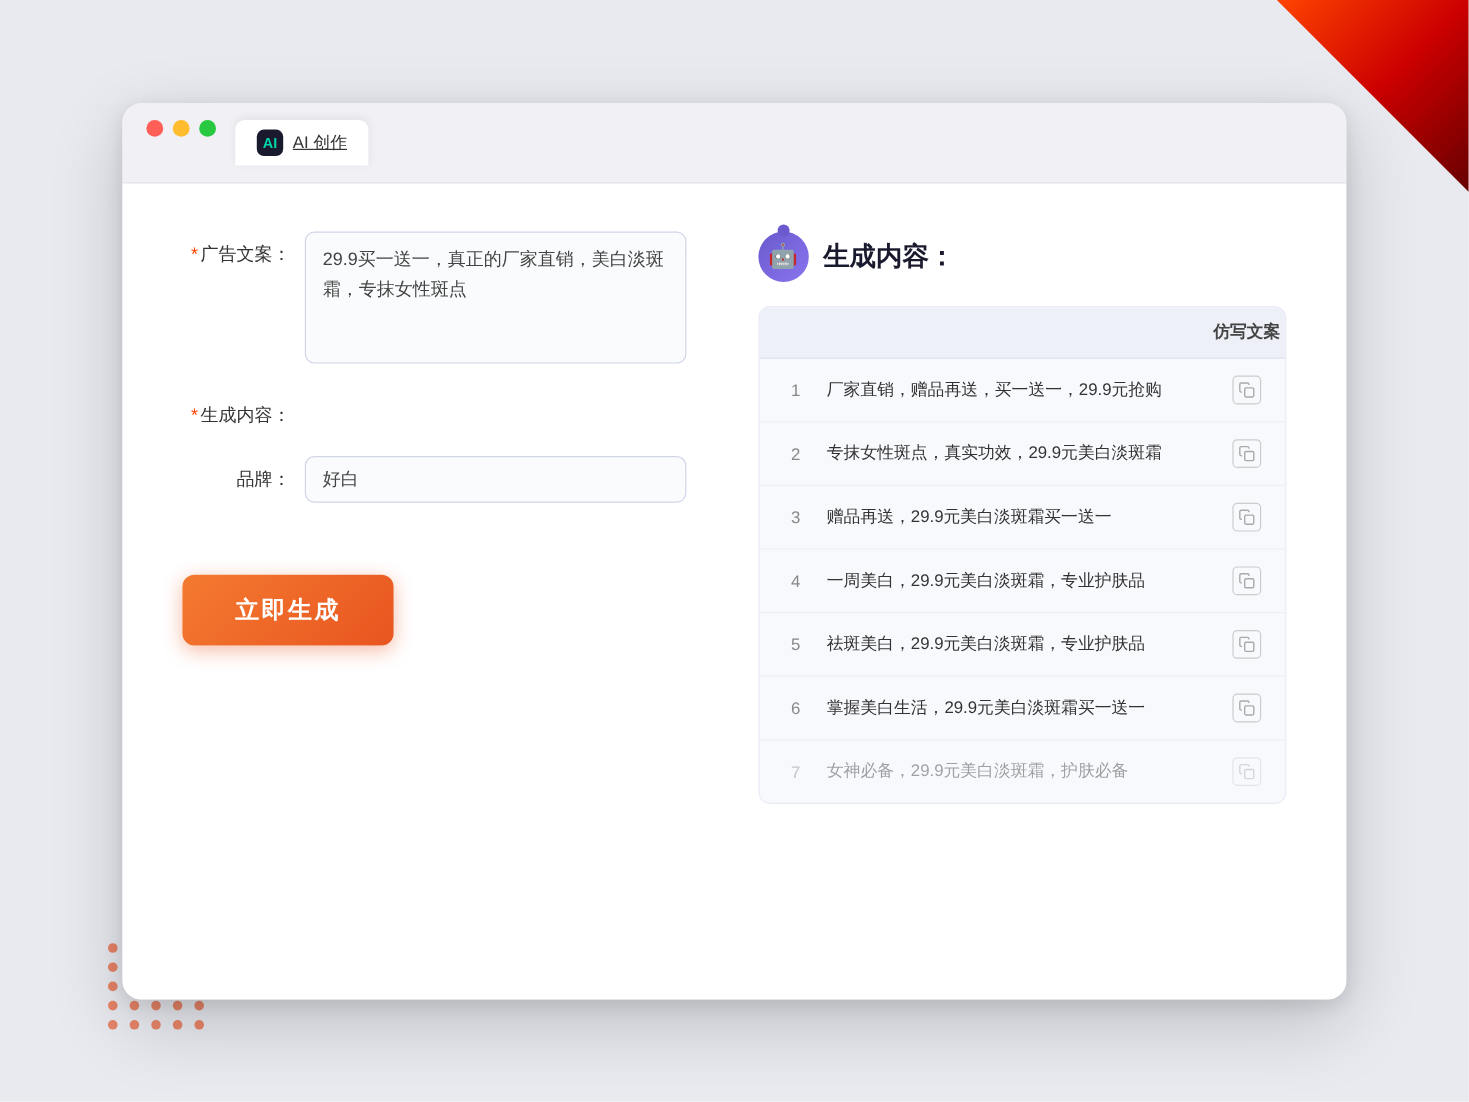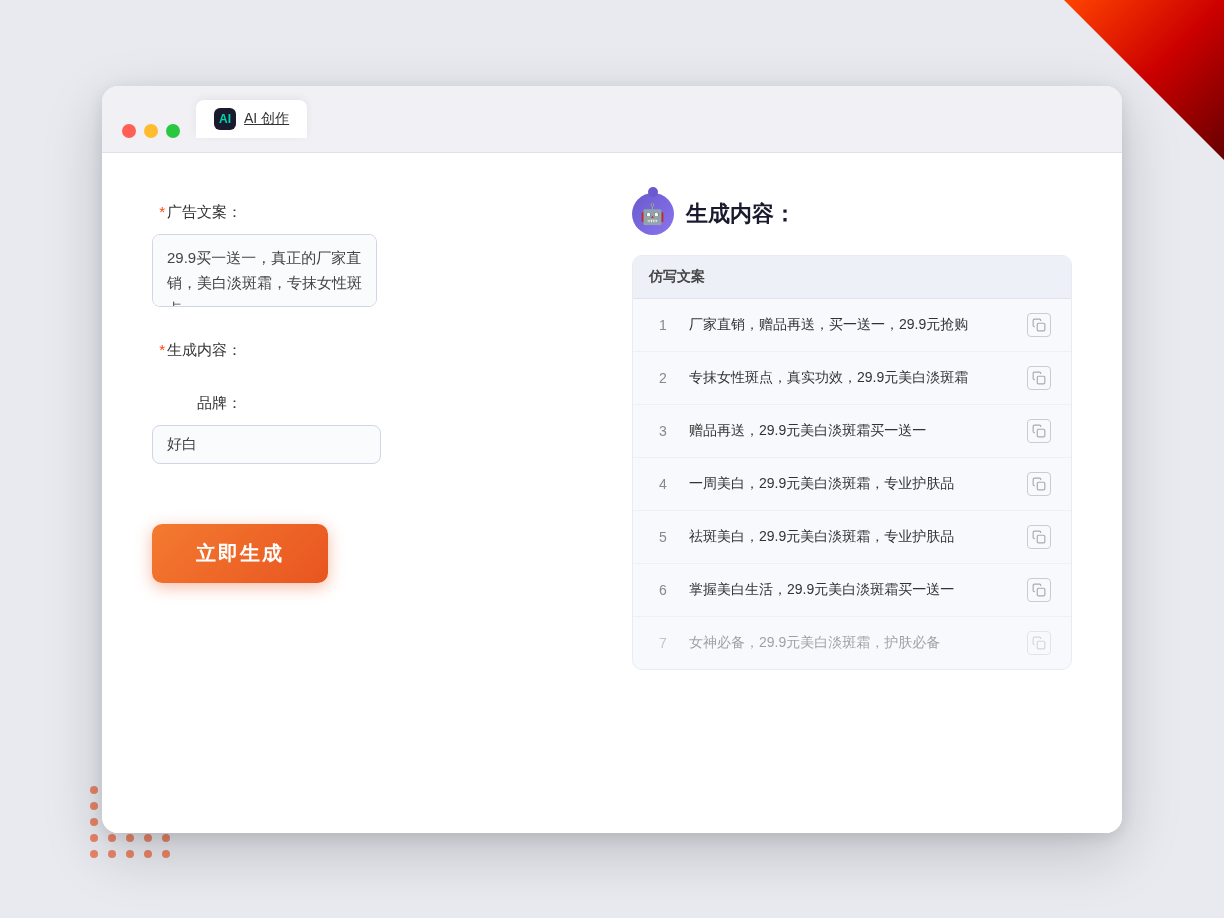--- a/index.html
+++ b/index.html
@@ -51,21 +51,21 @@
       box-shadow: 0 20px 60px rgba(0,0,0,0.18), 0 4px 16px rgba(0,0,0,0.1);
       overflow: hidden;
     }
 
     
     .browser-titlebar {
       background: #f0f0f5;
       border-bottom: 1px solid #e0e0e8;
       padding: 14px 20px;
       display: flex;
-      align-items: flex-end;
+      align-items: flex-start;
       gap: 16px;
     }
     .traffic-lights {
       display: flex;
       gap: 8px;
       align-items: center;
     }
     .traffic-light {
       width: 14px; height: 14px;
       border-radius: 50%;
@@ -120,21 +120,20 @@
       color: #1a1a2e;
       margin-bottom: 36px;
       letter-spacing: 1px;
     }
 
     .form-row {
       display: flex;
       align-items: flex-start;
       margin-bottom: 24px;
       gap: 12px;
-      flex-direction: column;
     }
     .form-label {
       font-size: 15px;
       color: #333;
       white-space: nowrap;
       padding-top: 10px;
       min-width: 90px;
       text-align: right;
     }
     .form-label .required {
@@ -211,25 +210,26 @@
     
     .results-table {
       width: 100%;
       background: #f8f9fd;
       border-radius: 10px;
       overflow: hidden;
       border: 1px solid #e8eaf5;
     }
     .results-table-header {
       background: #eef0f8;
-      padding: 12px 16px;
+      padding: 12px 4px;
       font-size: 14px;
       font-weight: 600;
       color: #444;
       border-bottom: 1px solid #e0e2f0;
+      text-align: right;
     }
     .result-row {
       display: flex;
       align-items: center;
       padding: 14px 20px;
       border-bottom: 1px solid #eef0f8;
       gap: 16px;
     }
     .result-row:last-child {
       border-bottom: none;

